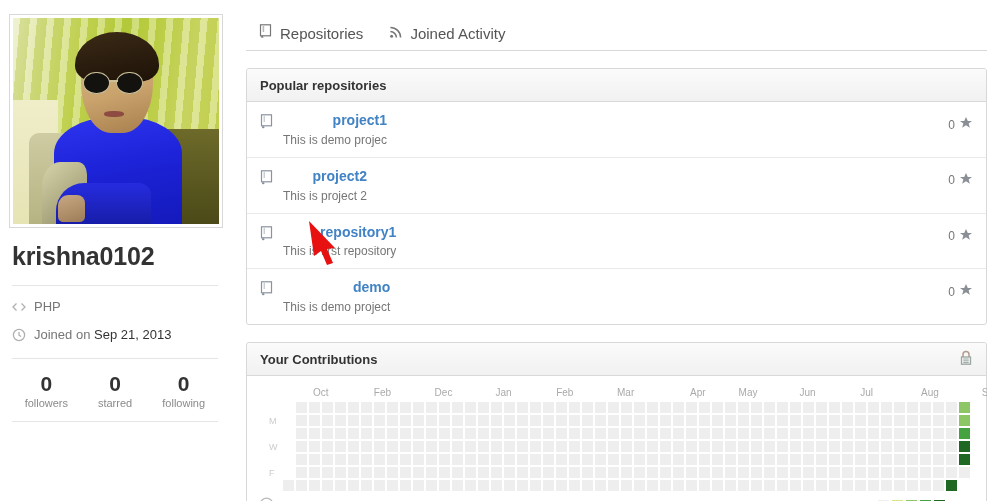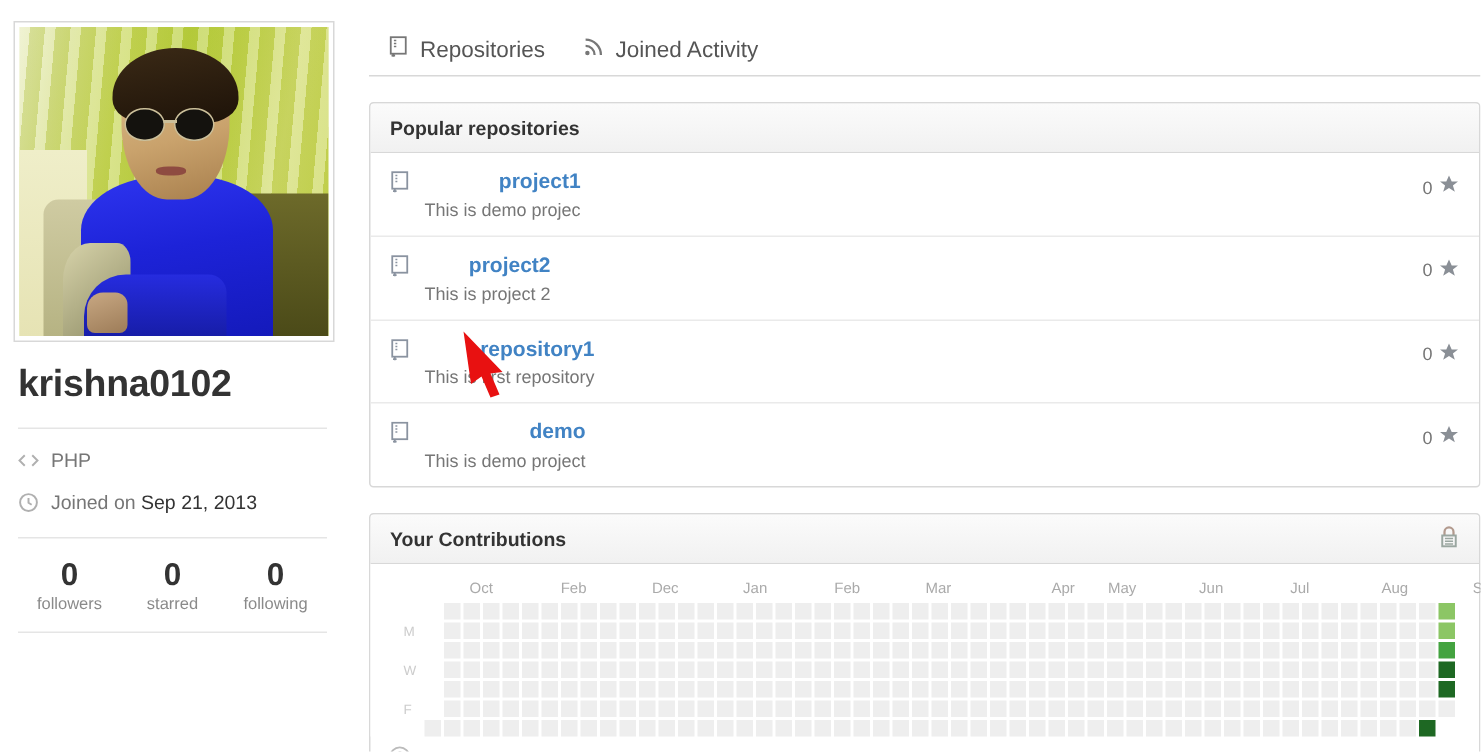--- a/index.html
+++ b/index.html
@@ -396,21 +396,21 @@
       </div>
 
       <div class="contrib-body">
         <div class="months" id="months-row">
             <span class="month" style="left: 56px;">Oct</span>
             <span class="month" style="left: 116.8px;">Feb</span>
             <span class="month" style="left: 177.6px;">Dec</span>
             <span class="month" style="left: 238.4px;">Jan</span>
             <span class="month" style="left: 299.2px;">Feb</span>
             <span class="month" style="left: 360px;">Mar</span>
-            <span class="month" style="left: 444px;">Apr</span>
+            <span class="month" style="left: 433px;">Apr</span>
             <span class="month" style="left: 481.6px;">May</span>
             <span class="month" style="left: 542.4px;">Jun</span>
             <span class="month" style="left: 603.2px;">Jul</span>
             <span class="month" style="left: 664px;">Aug</span>
             <span class="month" style="left: 724.8px;">Sep</span>
           </div>
         <div class="grid-wrap">
           <div class="days" id="day-labels">
               <span class="day-lbl" style="top: 14px;">M</span>
               <span class="day-lbl" style="top: 40px;">W</span>

